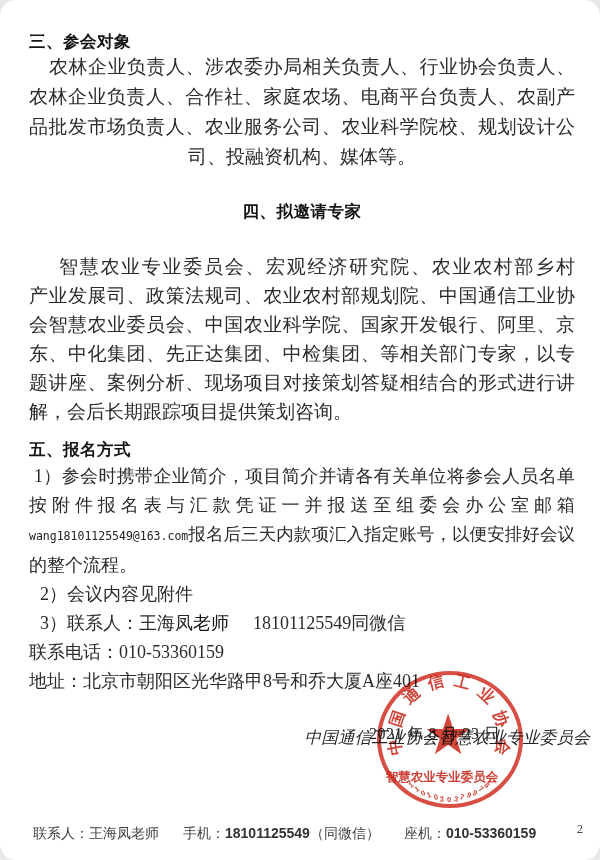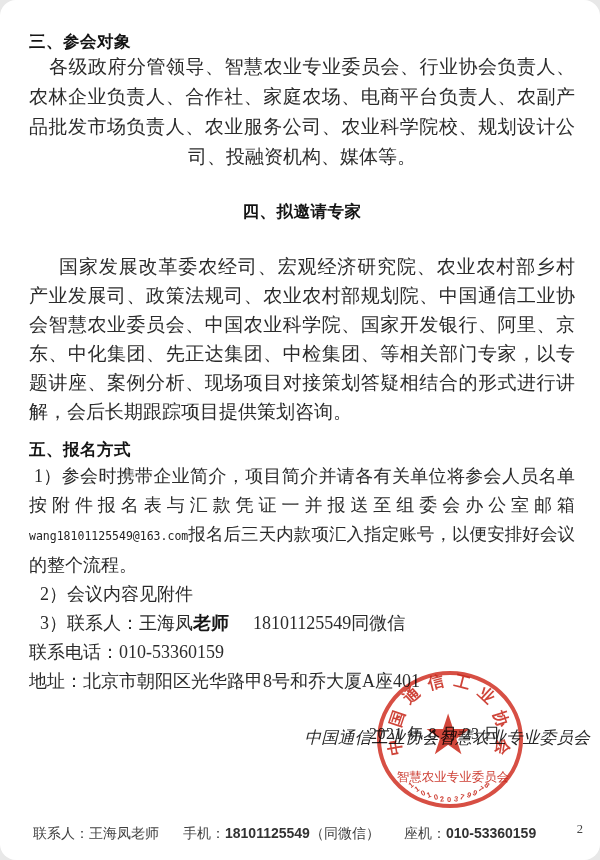--- a/index.html
+++ b/index.html
@@ -22,21 +22,21 @@
   .p4 .bline{font-size:19px;line-height:29px;}
   .p5{margin-top:2px;}
   .p5 .bline{font-size:18px;line-height:29px;}
   .jline{text-align:justify;text-align-last:justify;}
   .ind1{padding-left:20px;}
   .ind15{padding-left:30px;}
   .ind05{padding-left:5px;}
   .inditem{padding-left:11px;}
   .email{font-family:"DejaVu Sans Mono",monospace;font-size:11.5px;color:#222;}
   .l3rest{font-size:17.5px;}
-  .bold-cn{font-family:"Liberation Sans",sans-serif;font-weight:bold;color:#161616;}
+  .bold-cn{font-family:"Liberation Sans",sans-serif;font-weight:normal;color:#161616;}
   .numgap{margin-left:24px;}
   .closing-signature{
     position:absolute;top:727px;right:10px;font-size:16.5px;color:#262626;letter-spacing:.3px;font-style:italic;
   }
   .closing-date{
     position:absolute;top:724px;left:369px;font-size:16px;color:#262626;letter-spacing:.5px;
   }
   
   .stamp{position:absolute;left:377px;top:671px;width:146px;height:137px;mix-blend-mode:multiply;}
   .stamp-ring{
@@ -46,22 +46,22 @@
   .stamp-star{
     position:absolute;left:71px;top:64px;transform:translate(-50%,-50%);
     font-family:"DejaVu Sans",sans-serif;font-size:56px;line-height:56px;
     color:rgba(205,45,32,.88);
   }
   .stamp-arc span{
     position:absolute;color:rgba(200,42,30,.88);
     font-family:"Liberation Serif",serif;font-weight:bold;white-space:pre;
   }
   .stamp-bottom{
-    position:absolute;left:76px;top:106px;transform:translate(-50%,-50%);
-    font-size:12.5px;font-weight:normal;white-space:nowrap;
+    position:absolute;left:65px;top:106px;transform:translate(-50%,-50%);
+    font-size:12.5px;font-weight:bold;white-space:nowrap;
     font-family:"Liberation Sans",sans-serif;color:rgba(200,42,30,.9);
   }
   .stamp-serial span{font-family:"Liberation Sans",sans-serif;}
   
   .footer{
     position:absolute;top:825px;left:33px;display:flex;gap:24px;
     font-family:"Liberation Sans",sans-serif;font-size:14px;color:#3f3f3f;white-space:nowrap;
   }
   .footer .val{font-weight:bold;color:#323232;}
   .page-number{
@@ -69,29 +69,29 @@
   }
 </style>
 </head>
 <body>
 
 <div class="page">
   <div class="content">
 
     <div class="sec-heading h3">三、参会对象</div>
     <div class="para p3">
-      <div class="bline jline ind1">各级政府分管领导、智慧农业专业委员会、行业协会负责人、</div>
+      <div class="bline jline ind1">农林企业负责人、涉农委办局相关负责人、行业协会负责人、</div>
       <div class="bline jline">农林企业负责人、合作社、家庭农场、电商平台负责人、农副产</div>
       <div class="bline jline">品批发市场负责人、农业服务公司、农业科学院校、规划设计公</div>
       <div class="bline">司、投融资机构、媒体等。</div>
     </div>
 
     <div class="sec-heading h4">四、拟邀请专家</div>
     <div class="para p4">
-      <div class="bline jline ind15">国家发展改革委农经司、宏观经济研究院、农业农村部乡村</div>
+      <div class="bline jline ind15">智慧农业专业委员会、宏观经济研究院、农业农村部乡村</div>
       <div class="bline jline">产业发展司、政策法规司、农业农村部规划院、中国通信工业协</div>
       <div class="bline jline">会智慧农业委员会、中国农业科学院、国家开发银行、阿里、京</div>
       <div class="bline jline">东、中化集团、先正达集团、中检集团、等相关部门专家，以专</div>
       <div class="bline jline">题讲座、案例分析、现场项目对接策划答疑相结合的形式进行讲</div>
       <div class="bline">解，会后长期跟踪项目提供策划咨询。</div>
     </div>
 
     <div class="sec-heading h5">五、报名方式</div>
     <div class="para p5">
       <div class="bline jline ind05">1）参会时携带企业简介，项目简介并请各有关单位将参会人员名单</div>

